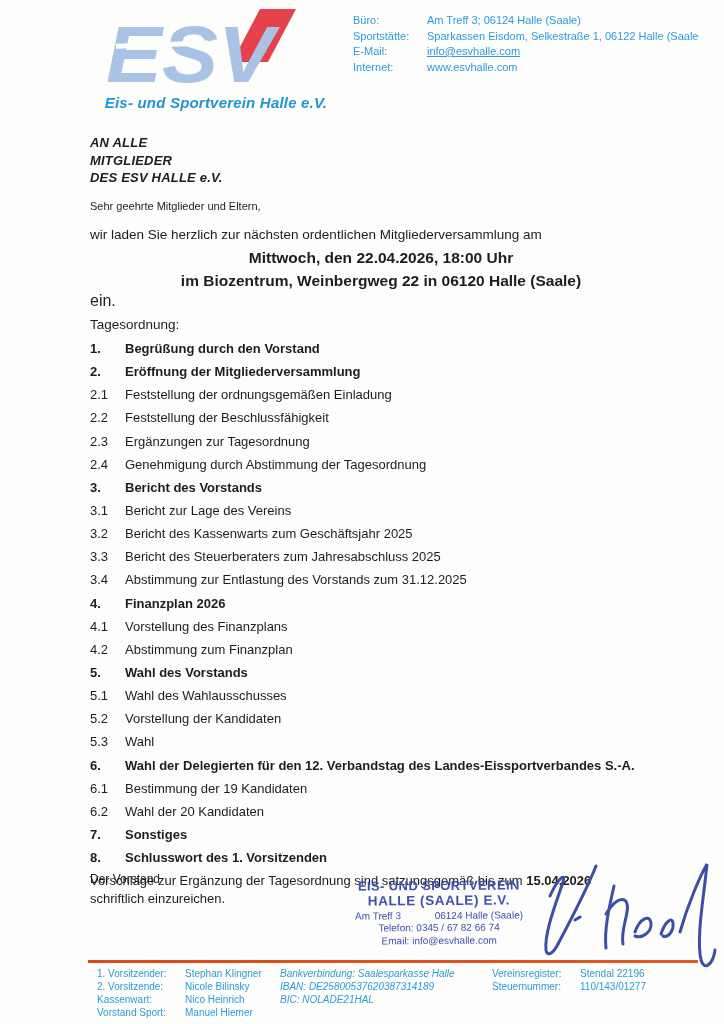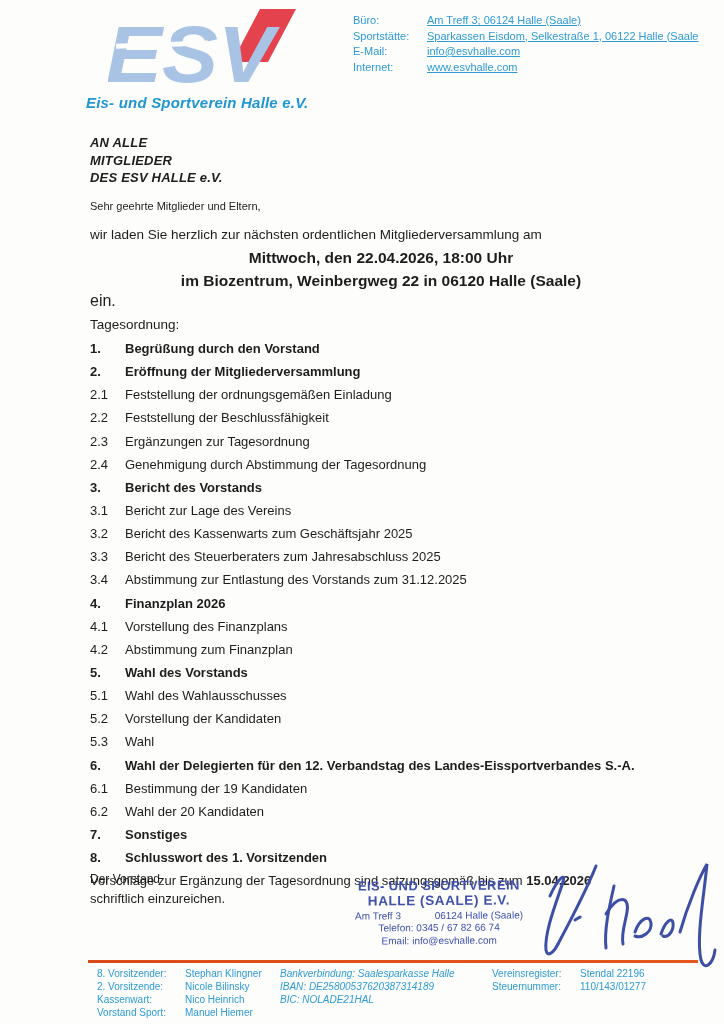--- a/index.html
+++ b/index.html
@@ -7,29 +7,29 @@
     position:relative; width:724px; height:1024px; margin:0 auto;
     background:#fdfdfc; overflow:hidden;
     font-family:"Liberation Sans", sans-serif; color:#1d1d1d;padding-left:16px;
     -webkit-font-smoothing:antialiased;
   }
   
   .logo-block{position:absolute; left:86px; top:6px; width:260px;}
   .logo-svg{display:block; margin-left:22px;}
   .logo-tagline{
     font-size:15px; font-weight:bold; font-style:italic;
-    color:#1f96d2; letter-spacing:.2px; margin-top:-4px;
+    color:#1f96d2; letter-spacing:.2px; margin-top:-4px;text-align:center;
   }
   .contact-block{
     position:absolute; left:353px; top:13px;
     font-size:11px; color:#2e9bd6; line-height:15.5px;
   }
   .contact-row{display:flex;}
   .contact-label{width:74px; flex:0 0 74px;}
-  .contact-value{white-space:nowrap;text-decoration:underline;}
+  .contact-value{white-space:nowrap;}
   .contact-value.link{text-decoration:underline; cursor:pointer;}
   
   .recipient{
     position:absolute; left:90px; top:134px;
     font-size:13px; font-weight:bold; line-height:17.5px; letter-spacing:.2px;font-style:italic;
   }
   .greeting{position:absolute; left:90px; top:200px; font-size:11px;}
   .intro{position:absolute; left:90px; top:227px; font-size:13.5px;}
   
   .meeting{
@@ -246,21 +246,21 @@
       <path d="M115,80 C120,66 130,62 131,71 C132,80 122,87 115,84"></path>
       <path d="M141,82 C145,70 152,64 153,71 C154,79 148,86 143,84"></path>
       <path d="M160,80 C168,52 180,24 187,12 C184,44 176,86 181,108 C184,119 193,113 195,98"></path>
     </g>
   </svg>
 
   <div class="footer-rule"></div>
   <div class="footer">
     <div class="f-col f-officers">
       <div class="f-row">
-          <span class="f-label">8. Vorsitzender:</span>
+          <span class="f-label">1. Vorsitzender:</span>
           <span>Stephan Klingner</span>
         </div>
       <div class="f-row">
           <span class="f-label">2. Vorsitzende:</span>
           <span>Nicole Bilinsky</span>
         </div>
       <div class="f-row">
           <span class="f-label">Kassenwart:</span>
           <span>Nico Heinrich</span>
         </div>

